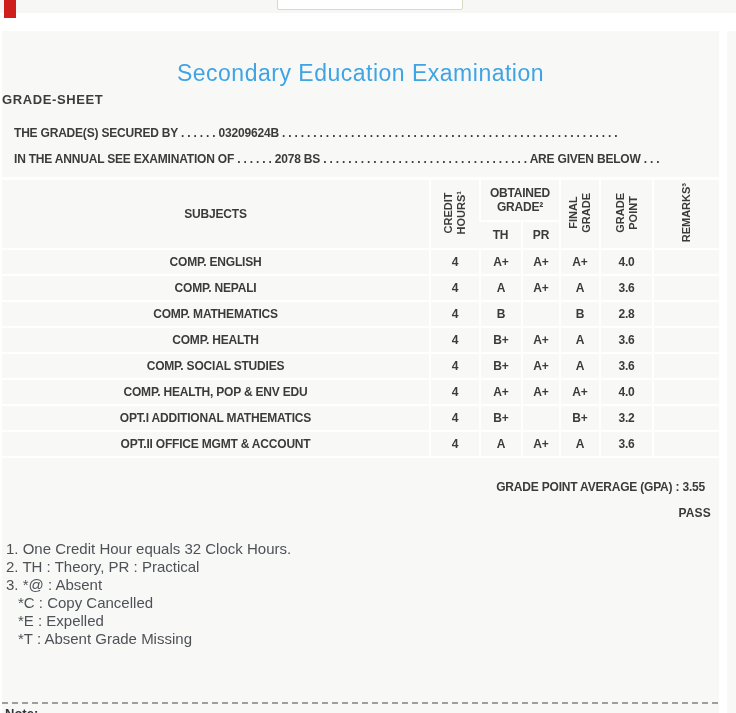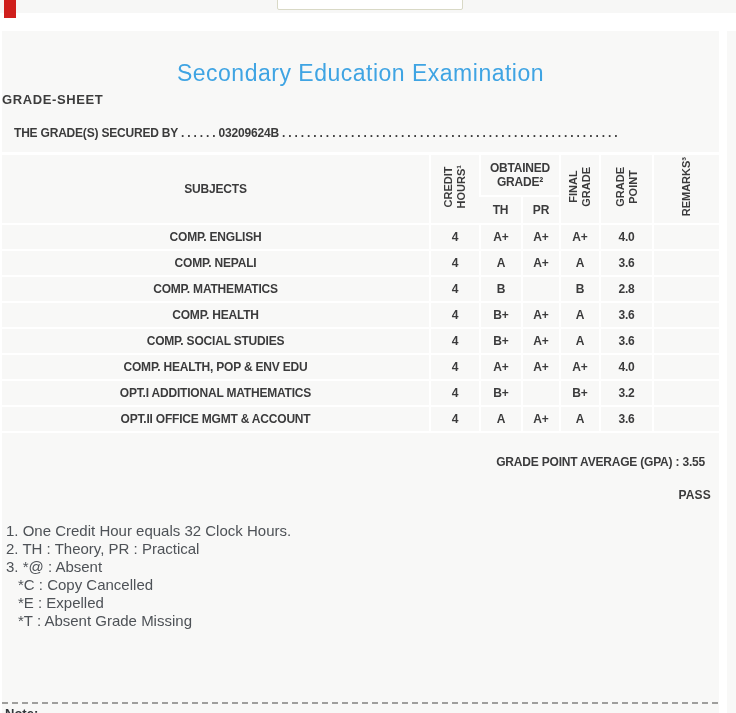--- a/index.html
+++ b/index.html
@@ -52,21 +52,21 @@
     display:inline-block;writing-mode:vertical-rl;transform:rotate(180deg);
     white-space:pre-line;line-height:13px;font-size:11px;letter-spacing:0;
   }
   th.obtained{white-space:pre-line;line-height:14px;font-size:12px;}
   tbody td{height:24px;border-top:2px solid #ffffff;}
   td.subj{text-align:left;padding-left:10px;}
   
   .gpa{margin-top:16px;text-align:right;padding-right:14px;
        color:#3b3b3c;font-size:12px;font-weight:bold;line-height:26px;letter-spacing:-.2px;}
   .pass{text-align:right;padding-right:8px;
-       color:#3b3b3c;font-size:12px;font-weight:bold;line-height:26px;letter-spacing:.2px;margin-top:7px;}
+       color:#3b3b3c;font-size:12px;font-weight:bold;line-height:26px;letter-spacing:.2px;}
   
   .notes{margin-top:14px;padding-left:4px;}
   .note-line{color:#4e5257;font-size:15px;line-height:18px;}
   .note-line.ind{padding-left:12px;}
   
   .dashed-sep{position:absolute;left:2px;top:702px;width:716px;height:0;
               border-top:2px dashed #9f9f9d;}
   .bottom-note{position:absolute;left:5px;top:706px;color:#33373b;
                font-size:13px;font-weight:bold;}
 </style>
@@ -77,20 +77,21 @@
   <div class="partial-box"></div>
 </div>
 <div class="red-marker" style="background: rgb(207, 31, 28);"></div>
 
 <div class="card">
   <h1 class="title" style="color: rgb(63, 164, 227);">Secondary Education Examination</h1>
   <h2 class="subtitle">GRADE-SHEET</h2>
 
   <div class="info">
     <div class="info-line">THE GRADE(S) SECURED BY . . . . . . 03209624B . . . . . . . . . . . . . . . . . . . . . . . . . . . . . . . . . . . . . . . . . . . . . . . . . . . . . .</div>
+    <div class="info-line">IN THE ANNUAL SEE EXAMINATION OF . . . . . . 2078 BS . . . . . . . . . . . . . . . . . . . . . . . . . . . . . . . . . ARE GIVEN BELOW . . .</div>
   </div>
 
   <table class="grades">
     <colgroup>
       <col style="width:428px">
         <col style="width:50px">
         <col style="width:42px">
       <col style="width:38px">
         <col style="width:40px">
         <col style="width:53px">

